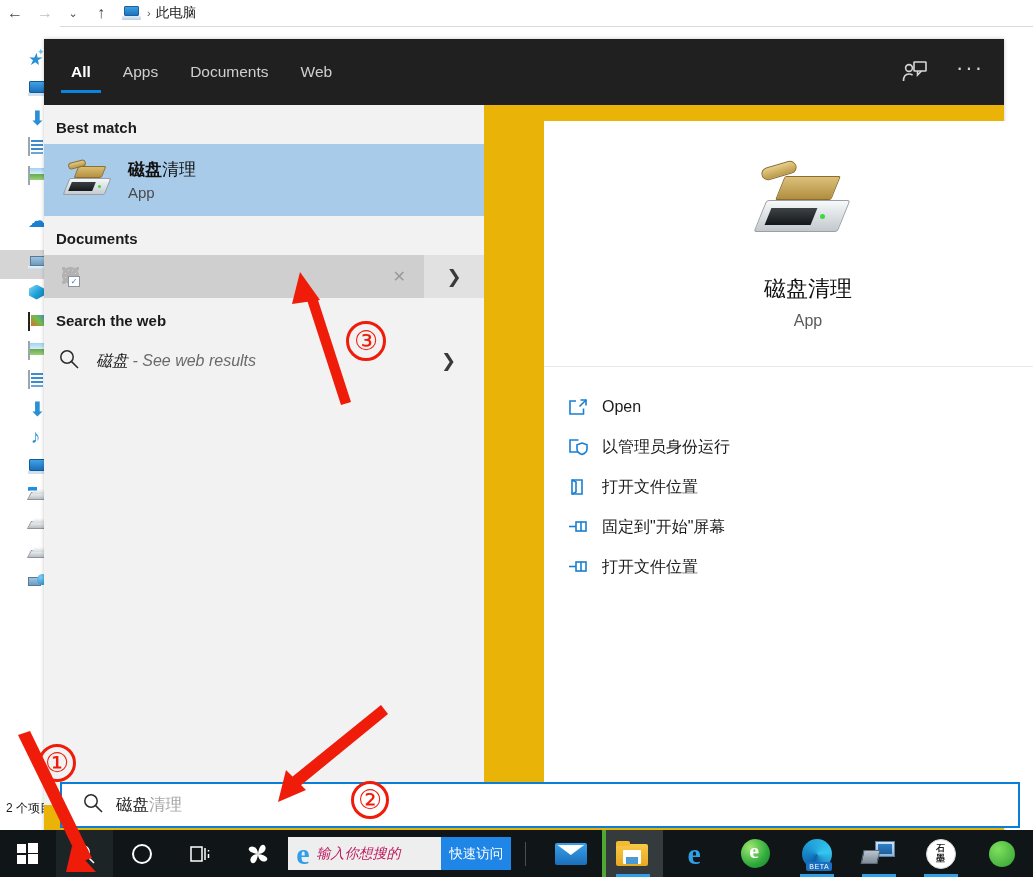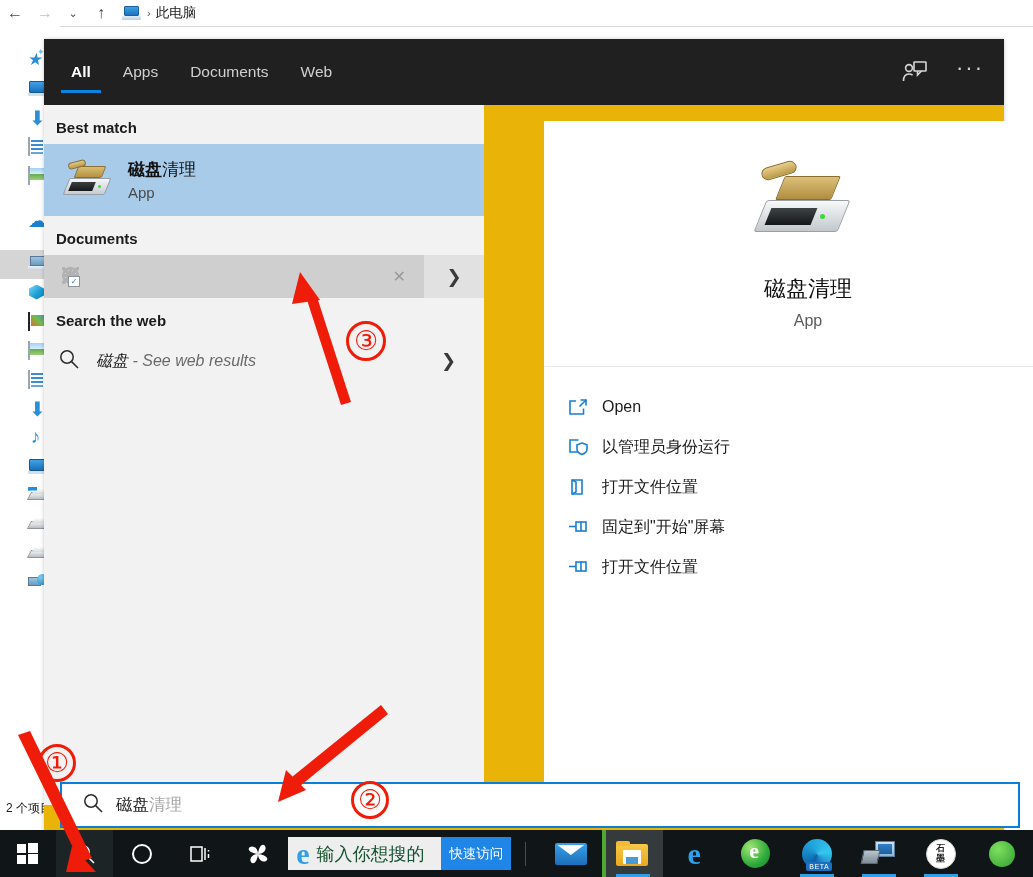--- a/index.html
+++ b/index.html
@@ -353,21 +353,21 @@
   #tb-cortana .ring {
     width:20px; height:20px; border-radius:50%;
     border:2.5px solid #ffffff;
   }
   #tb-taskview { width:58px; }
   #tb-app5 { width:60px; }
   #ie-search {
     width:154px; height:33px; background:#eeeeee;
     display:flex; align-items:center; padding-left:8px; gap:7px;
   }
-  #ie-search .txt { font-size:18px; color:#14532d; }
+  #ie-search .txt { font-size:14px; color:#be185d;font-style:italic; }
   #ie-go {
     width:70px; height:33px; background:#1f86e8; color:#ffffff;
     display:flex; align-items:center; justify-content:center;
     font-size:13.5px;
   }
   #tb-divider {
     width:1px; height:24px; background:#4a5052; margin:0 14px;
   }
   .tb-app {
     width:62px; height:47px; display:flex; align-items:center;

